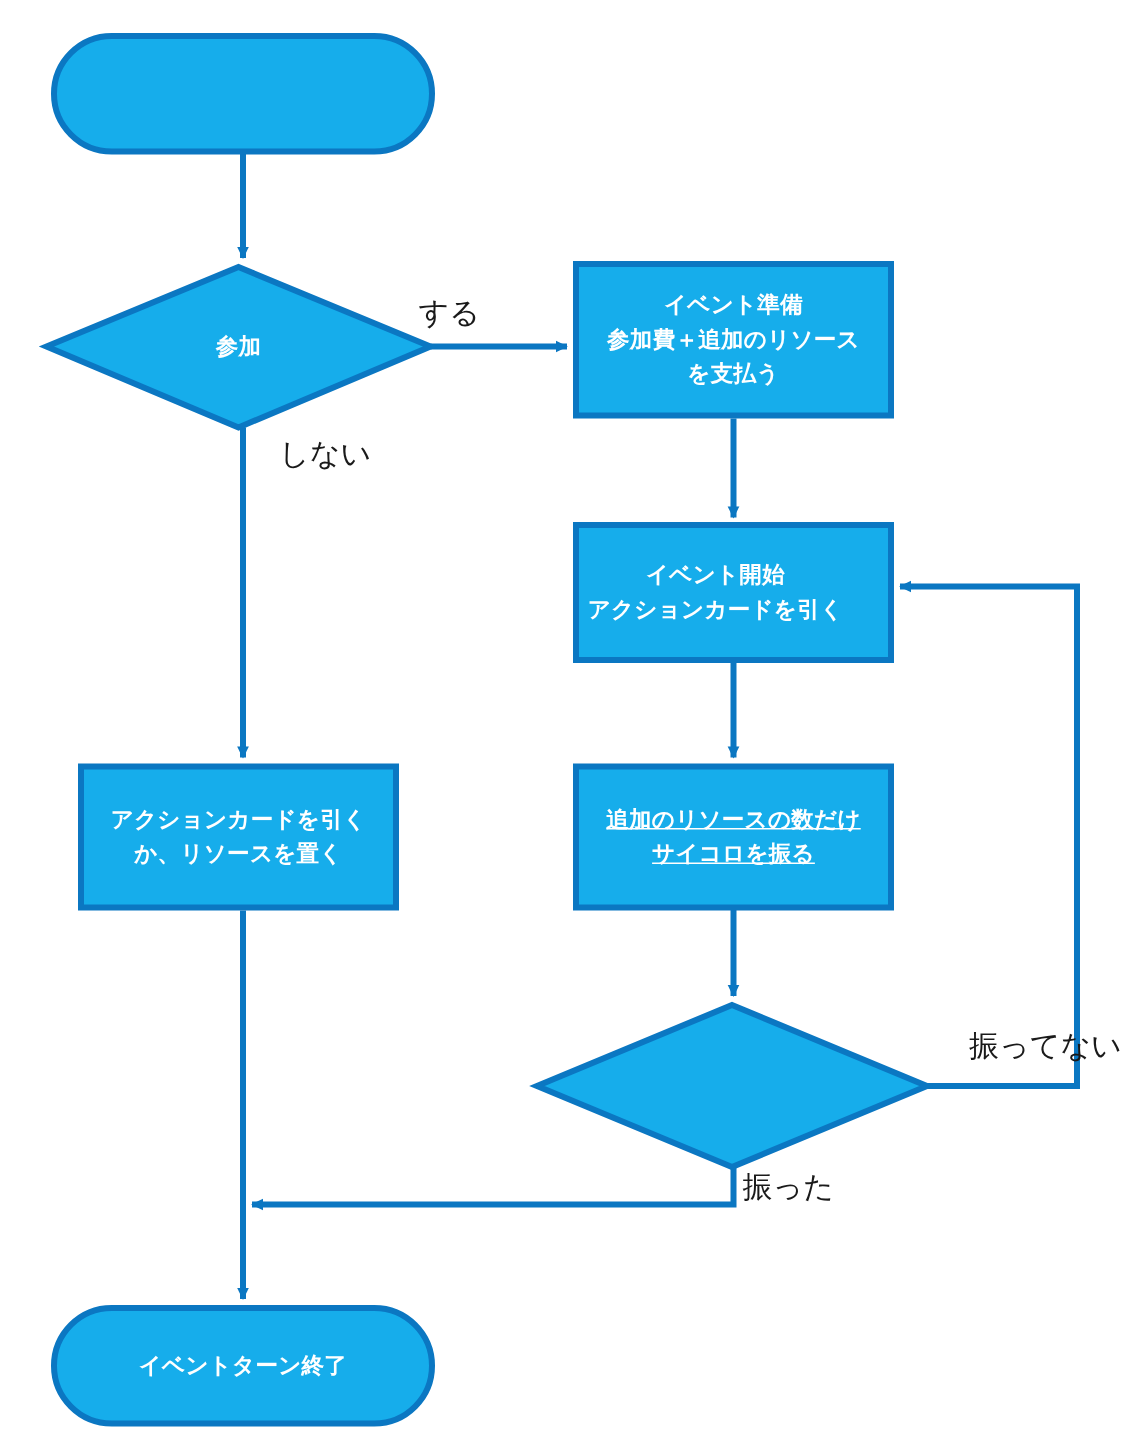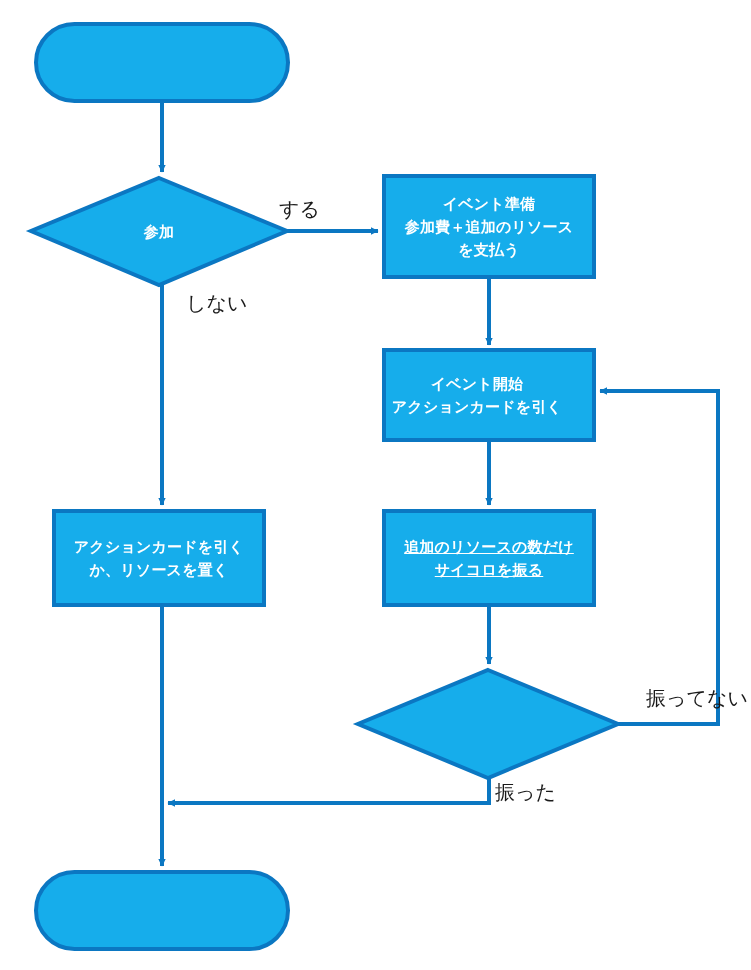--- a/index.html
+++ b/index.html
@@ -118,20 +118,23 @@
     <span>アクションカードを引く</span>
     <span>か、リソースを置く</span>
   </div>
 
   <div class="node-label" style="left:384px; top:511px; width:210px; height:94px;text-decoration:underline;">
     <span>追加のリソースの数だけ</span>
     <span>サイコロを振る</span>
   </div>
 
 
+  <div class="node-label" style="left:36px; top:872px; width:252px; height:77px;">
+    <span>イベントターン終了</span>
+  </div>
 
   <span class="edge-label" style="left:279px; top:198px;">する</span>
 
   <span class="edge-label" style="left:170px; top:292px;margin-left:16px;">しない</span>
 
   <span class="edge-label" style="left:646px; top:687px;text-align:right;">振ってない</span>
 
   <span class="edge-label" style="left:495px; top:781px;">振った</span>
 
 </div>

